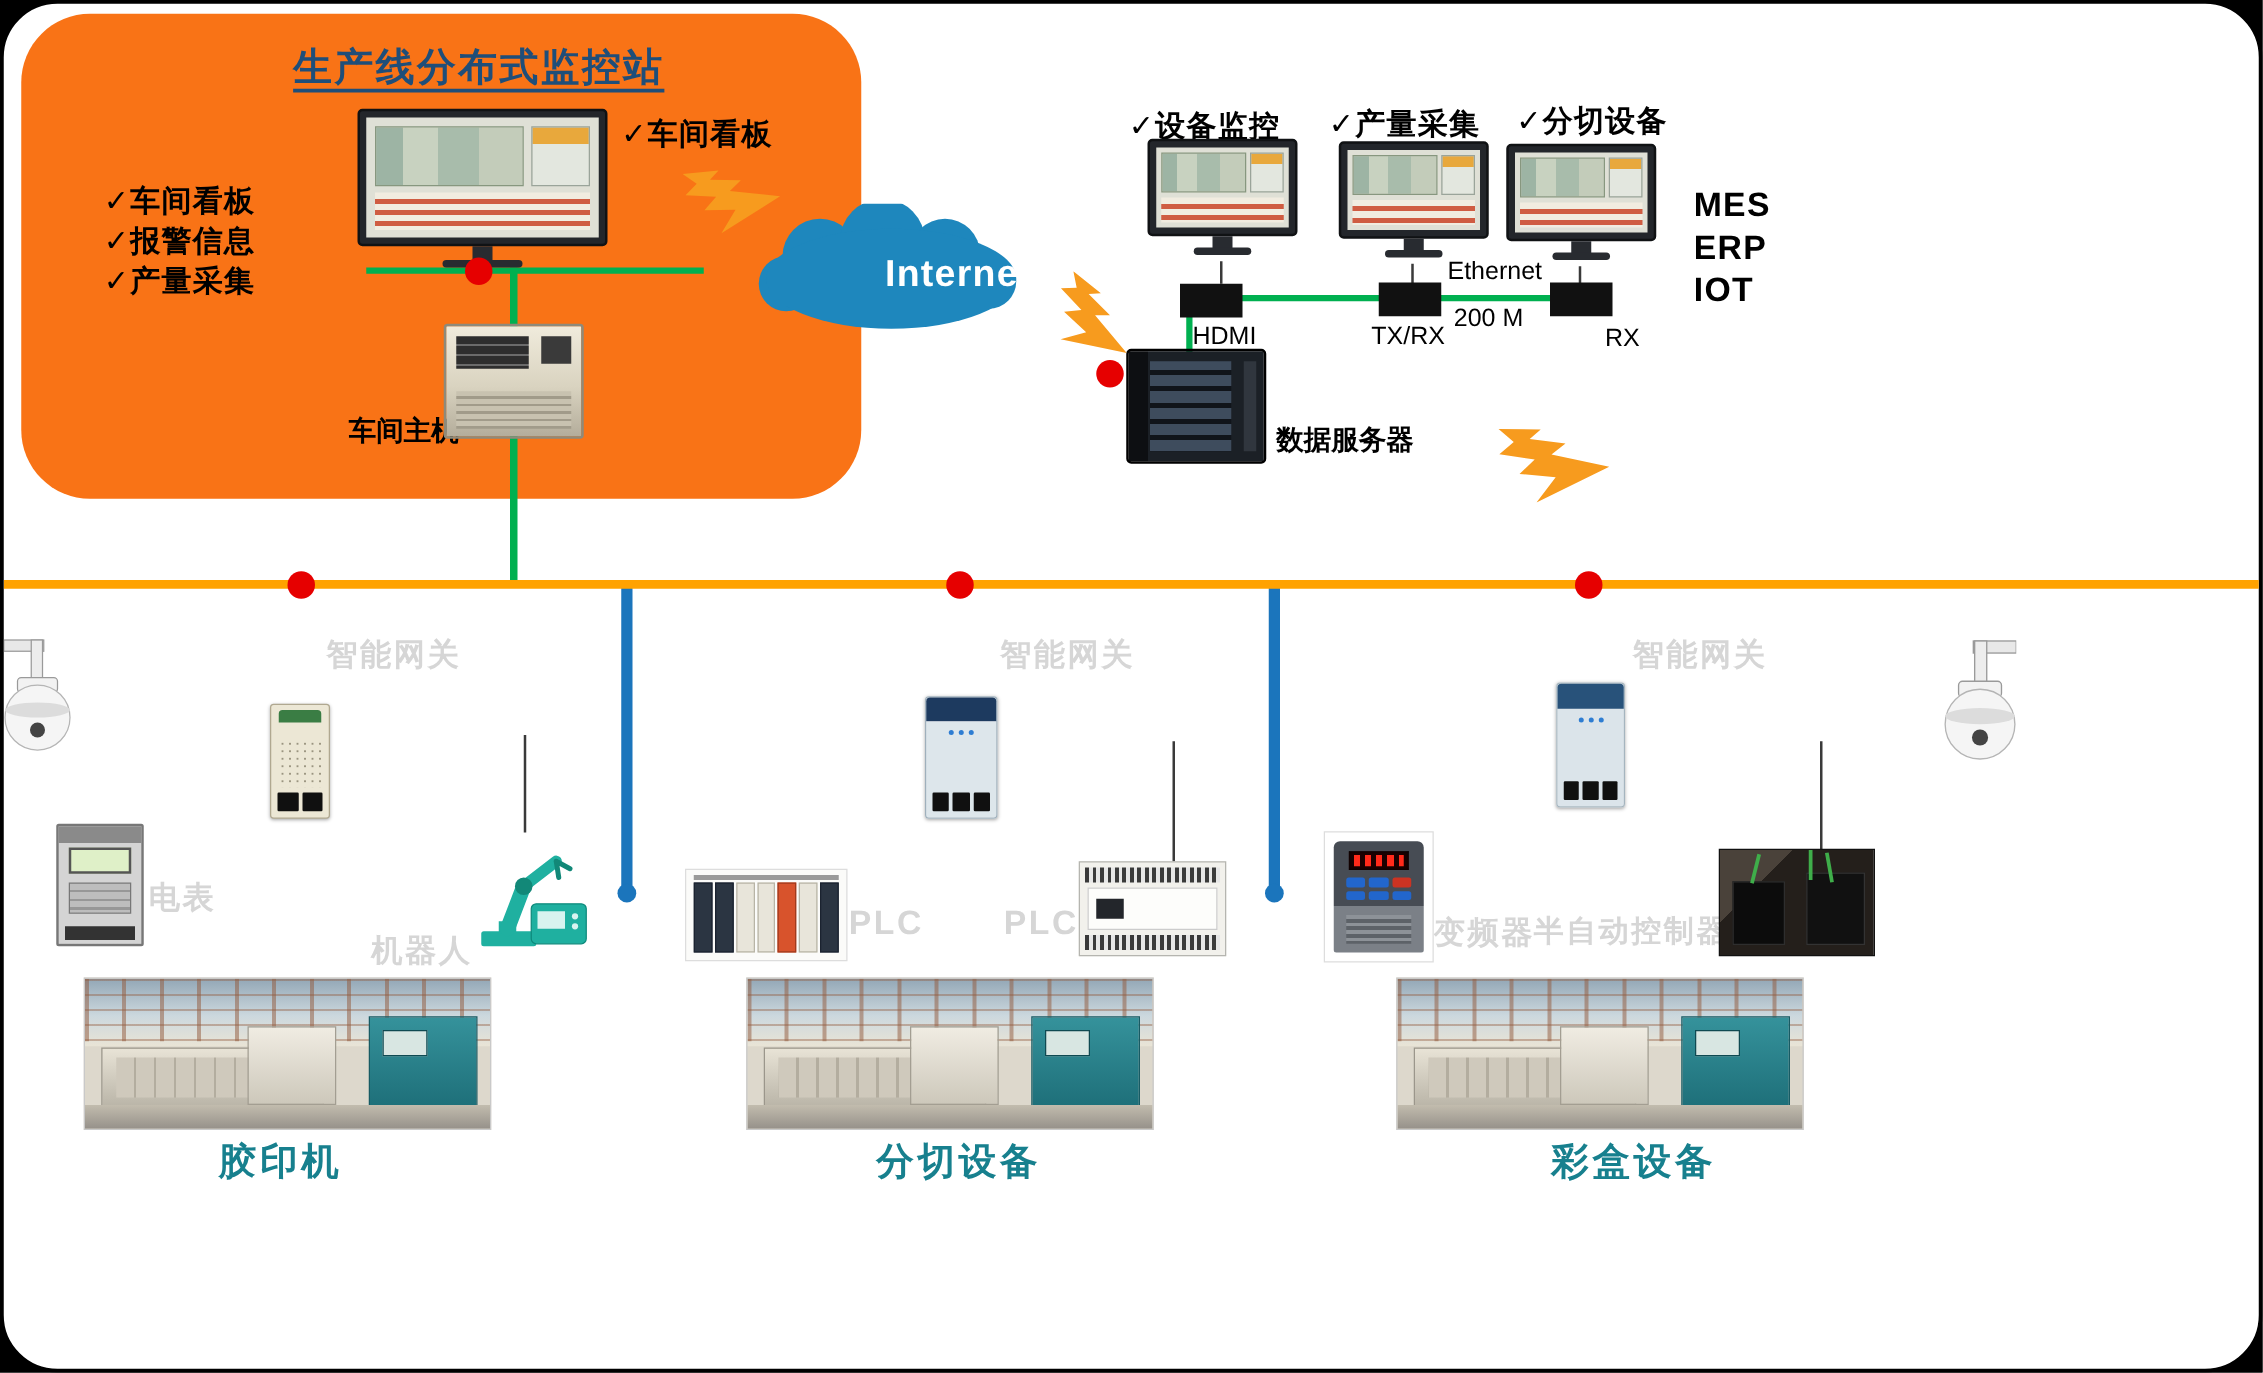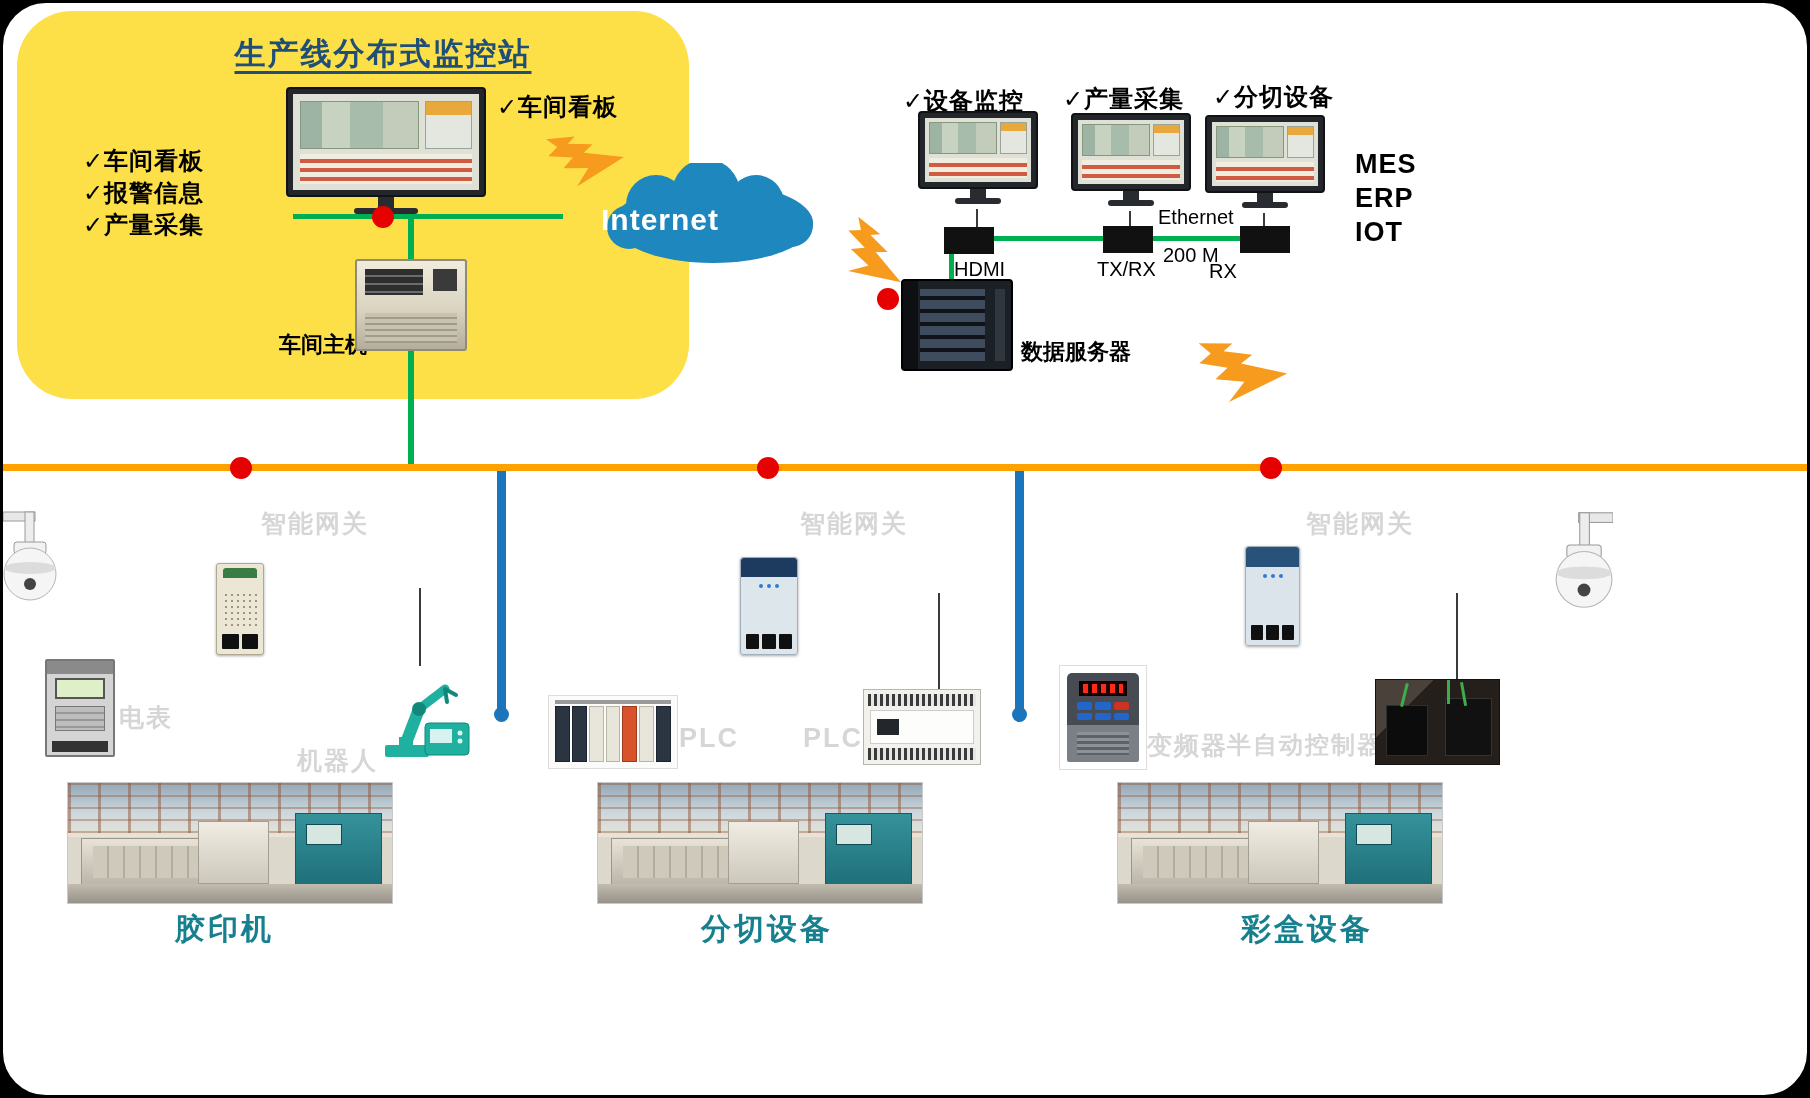--- a/index.html
+++ b/index.html
@@ -1,21 +1,21 @@
 <!DOCTYPE html>
 <html><head>
 <meta charset="utf-8">
 <style>
   *{margin:0;padding:0;box-sizing:border-box}
   html,body{width:1810px;height:1098px;background:#000;font-family:"Liberation Sans","DejaVu Sans",sans-serif}
   body{position:relative;overflow:hidden}
   .canvas{position:absolute;inset:0;background:#fff;border:3px solid #000;border-radius:46px;overflow:hidden}
 
   
-  .panel{position:absolute;background:#fde047;border-radius:55px}
+  .panel{position:absolute;background:#f97316;border-radius:55px}
   .panel-title{position:absolute;font-size:31px;font-weight:bold;color:#1F4E79;letter-spacing:2px;
     text-decoration:underline;text-decoration-thickness:3px;text-underline-offset:7px;text-align:center}
 
   .check-label{position:absolute;font-size:24px;font-weight:bold;color:#000;letter-spacing:1px}
   .black-label{position:absolute;font-size:22px;font-weight:bold;color:#000}
   .port-label{position:absolute;font-size:20px;color:#000}
   .sys-label{position:absolute;font-size:27px;font-weight:bold;color:#000;letter-spacing:1px}
   .dev-label{position:absolute;font-size:25px;font-weight:bold;color:#d6d6d6;letter-spacing:2px}
   .machine-label{position:absolute;font-size:30px;font-weight:bold;color:#17808E;letter-spacing:3px}
 
@@ -47,21 +47,21 @@
   .ipc{position:absolute;left:352px;top:256px;width:112px;height:92px;z-index:3;border:2px solid #8f8a7a;border-radius:3px;
     background:linear-gradient(180deg,#f0ebdc 0,#d9d3c0 55%,#b4ad9b 100%)}
   .ipc::before{content:"";position:absolute;left:8px;top:8px;width:58px;height:26px;
     background:repeating-linear-gradient(180deg,#2e2e2e 0 6px,#6b6b6b 6px 8px)}
   .ipc::after{content:"";position:absolute;left:8px;right:8px;bottom:6px;height:30px;
     background:repeating-linear-gradient(180deg,#c8c2b0 0 4px,#a19b8a 4px 6px)}
   .ipc .ps{position:absolute;right:8px;top:8px;width:24px;height:22px;background:#3a3a3a}
 
   
   .cloud{position:absolute;left:598px;top:160px;width:225px;height:105px;z-index:3}
-  .cloud-label{position:absolute;left:0;right:0;top:40px;text-align:left;color:#fff;font-size:30px;font-weight:bold;letter-spacing:1px}
+  .cloud-label{position:absolute;left:0;right:0;top:40px;text-align:right;color:#fff;font-size:30px;font-weight:bold;letter-spacing:1px}
   .bolt{position:absolute;z-index:4}
 
   
   .conv{position:absolute;width:50px;height:27px;background:#111;z-index:3}
   .server{position:absolute;left:898px;top:276px;width:112px;height:92px;z-index:3;border:2px solid #000;border-radius:4px;
     background:linear-gradient(90deg,#0d0f12 0 14%,#1b2026 14% 100%)}
   .server-front{position:absolute;left:16%;top:9%;width:60%;height:82%;
     background:repeating-linear-gradient(0deg,#3e4c5d 0 9px,#10141a 9px 13px)}
   .server-rail{position:absolute;right:6%;top:9%;width:9%;height:82%;background:#30363e}
 
@@ -251,21 +251,21 @@
   <div class="thin-v" style="left:1126px;top:208px;height:16px"></div>
   <div class="thin-v" style="left:1260px;top:210px;height:14px"></div>
 
   <div class="green-h" style="left:960px;top:233px;width:298px"></div>
   <div class="conv" style="left:941px;top:224px"></div>
   <div class="conv" style="left:1100px;top:223px"></div>
   <div class="conv" style="left:1237px;top:223px"></div>
 
   <div class="port-label" style="left:951px;top:255px">HDMI</div>
   <div class="port-label" style="left:1094px;top:255px">TX/RX</div>
-  <div class="port-label" style="left:1206px;top:257px">RX</div>
+  <div class="port-label" style="left:1281px;top:257px">RX</div>
   <div class="port-label" style="left:1155px;top:203px">Ethernet</div>
   <div class="port-label" style="left:1160px;top:241px">200 M</div>
 
   <div class="sys-label" style="left:1352px;top:146px">MES</div>
   <div class="sys-label" style="left:1352px;top:180px">ERP</div>
   <div class="sys-label" style="left:1352px;top:214px">IOT</div>
 
   <div class="green-v" style="left:946px;top:250px;height:32px;width:5px"></div>
   <div class="server">
     <div class="server-front"></div>

